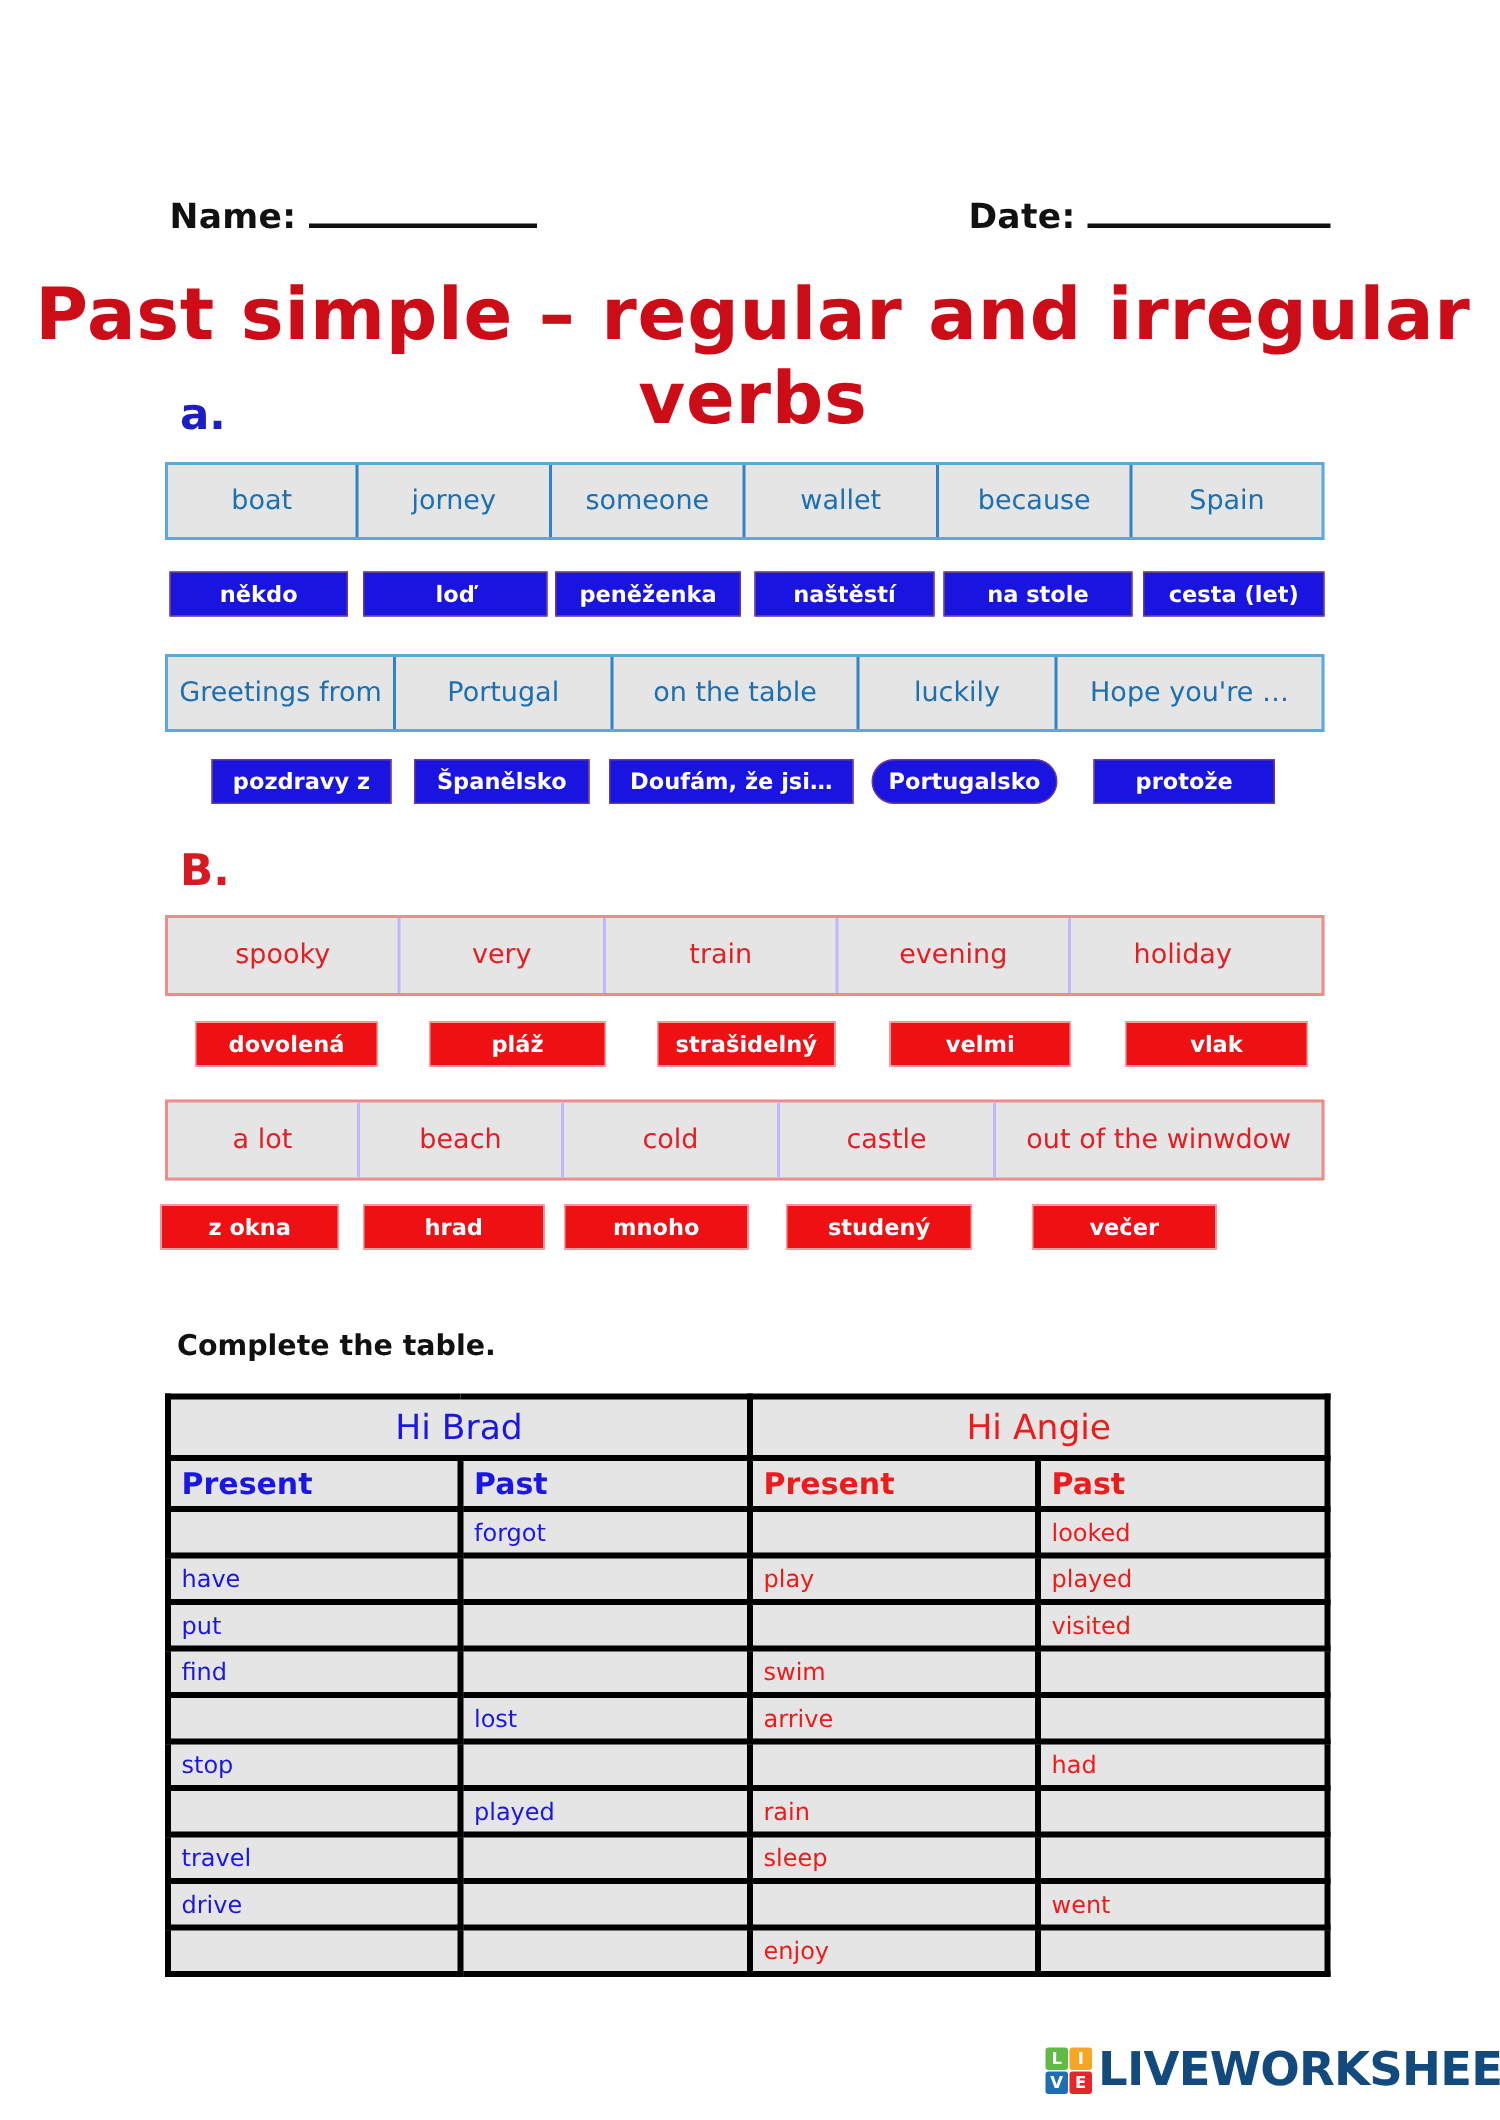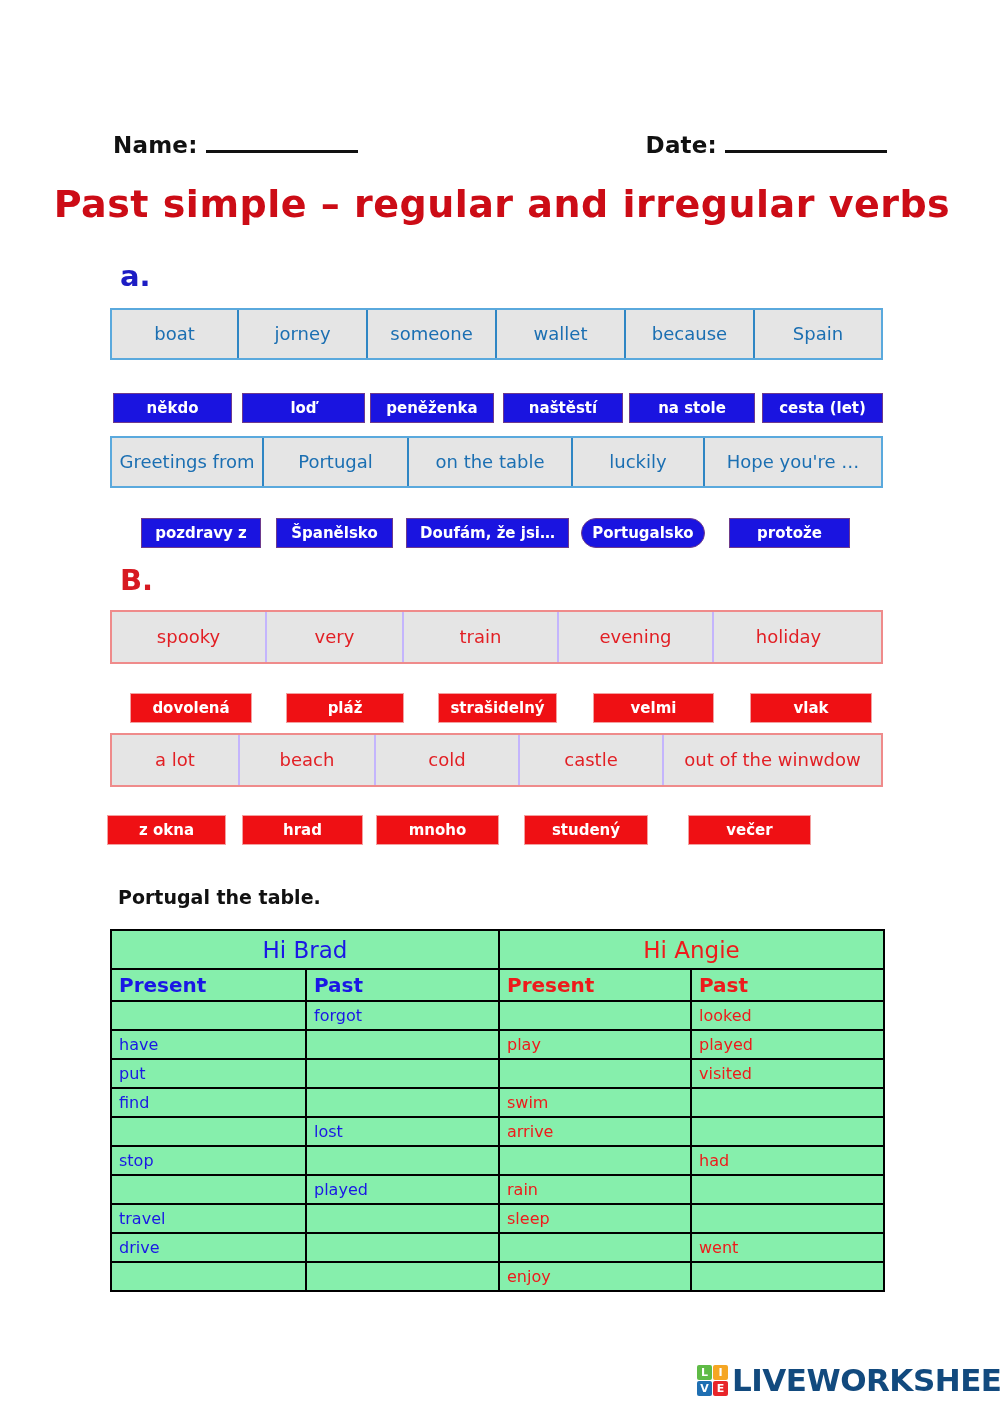--- a/index.html
+++ b/index.html
@@ -47,21 +47,21 @@
 
   .title {
     position: absolute;
     left: 0;
     top: 182px;
     width: 1000px;
     text-align: center;
     color: #cc0c16;
     font-family: "DejaVu Sans", sans-serif;
     font-weight: bold;
-    font-size: 38px;
+    font-size: 48px;
     letter-spacing: .5px;
     padding-left: 4px;
     box-sizing: border-box;
   }
 
   
   .sec-letter {
     position: absolute;
     font-family: "DejaVu Sans", sans-serif;
     font-weight: bold;
@@ -95,21 +95,21 @@
     border-right: 2px solid #2f86c4;
     color: #1b6fb2;
   }
   .dropstrip.red .dropcell {
     border-right: 2px solid #c4b5fd;
     color: #e21f24;
   }
   .dropstrip .dropcell:last-child { border-right: none; }
 
   
-  .chiprow { position: absolute; height: 30px; margin-top: 12px; }
+  .chiprow { position: absolute; height: 30px; }
   .chip {
     position: absolute;
     box-sizing: border-box;
     height: 30px;
     display: flex;
     align-items: center;
     justify-content: center;
     color: #ffffff;
     font-family: "DejaVu Sans", sans-serif;
     font-weight: bold;
@@ -140,27 +140,27 @@
   .vtable {
     position: absolute;
     left: 110px;
     top: 929px;
     width: 773px;
     border-collapse: collapse;
     table-layout: fixed;
     background: #ffffff;
   }
   .vtable td {
-    border: 2px solid #000000;
+    border: 4px solid #000000;
     height: 27px;
     padding: 0 0 0 7px;
     font-family: "DejaVu Sans", sans-serif;
     font-size: 16px;
     vertical-align: middle;
-    background: #86efac;
+    background: #e5e5e5;
   }
   .vtable tr.name-row td {
     height: 37px;
     text-align: center;
     padding: 0;
     font-size: 23px;
   }
   .vtable tr.head-row td {
     height: 30px;
     font-size: 20px;
@@ -288,21 +288,21 @@
 </div>
 
 <div class="chiprow" style="left:0; top:803px; width:1000px;">
   <div class="chip red" style="left:107px; width:119px;">z okna</div>
   <div class="chip red" style="left:242px; width:121px;">hrad</div>
   <div class="chip red" style="left:376px; width:123px;">mnoho</div>
   <div class="chip red" style="left:524px; width:124px;">studený</div>
   <div class="chip red" style="left:688px; width:123px;">večer</div>
 </div>
 
-<div class="task-label">Portugal the table.</div>
+<div class="task-label">Complete the table.</div>
 
 <table class="vtable">
   <colgroup>
     <col style="width:195px">
     <col style="width:193px">
     <col style="width:192px">
     <col style="width:193px">
   </colgroup>
   <tbody>
     <tr class="name-row">

